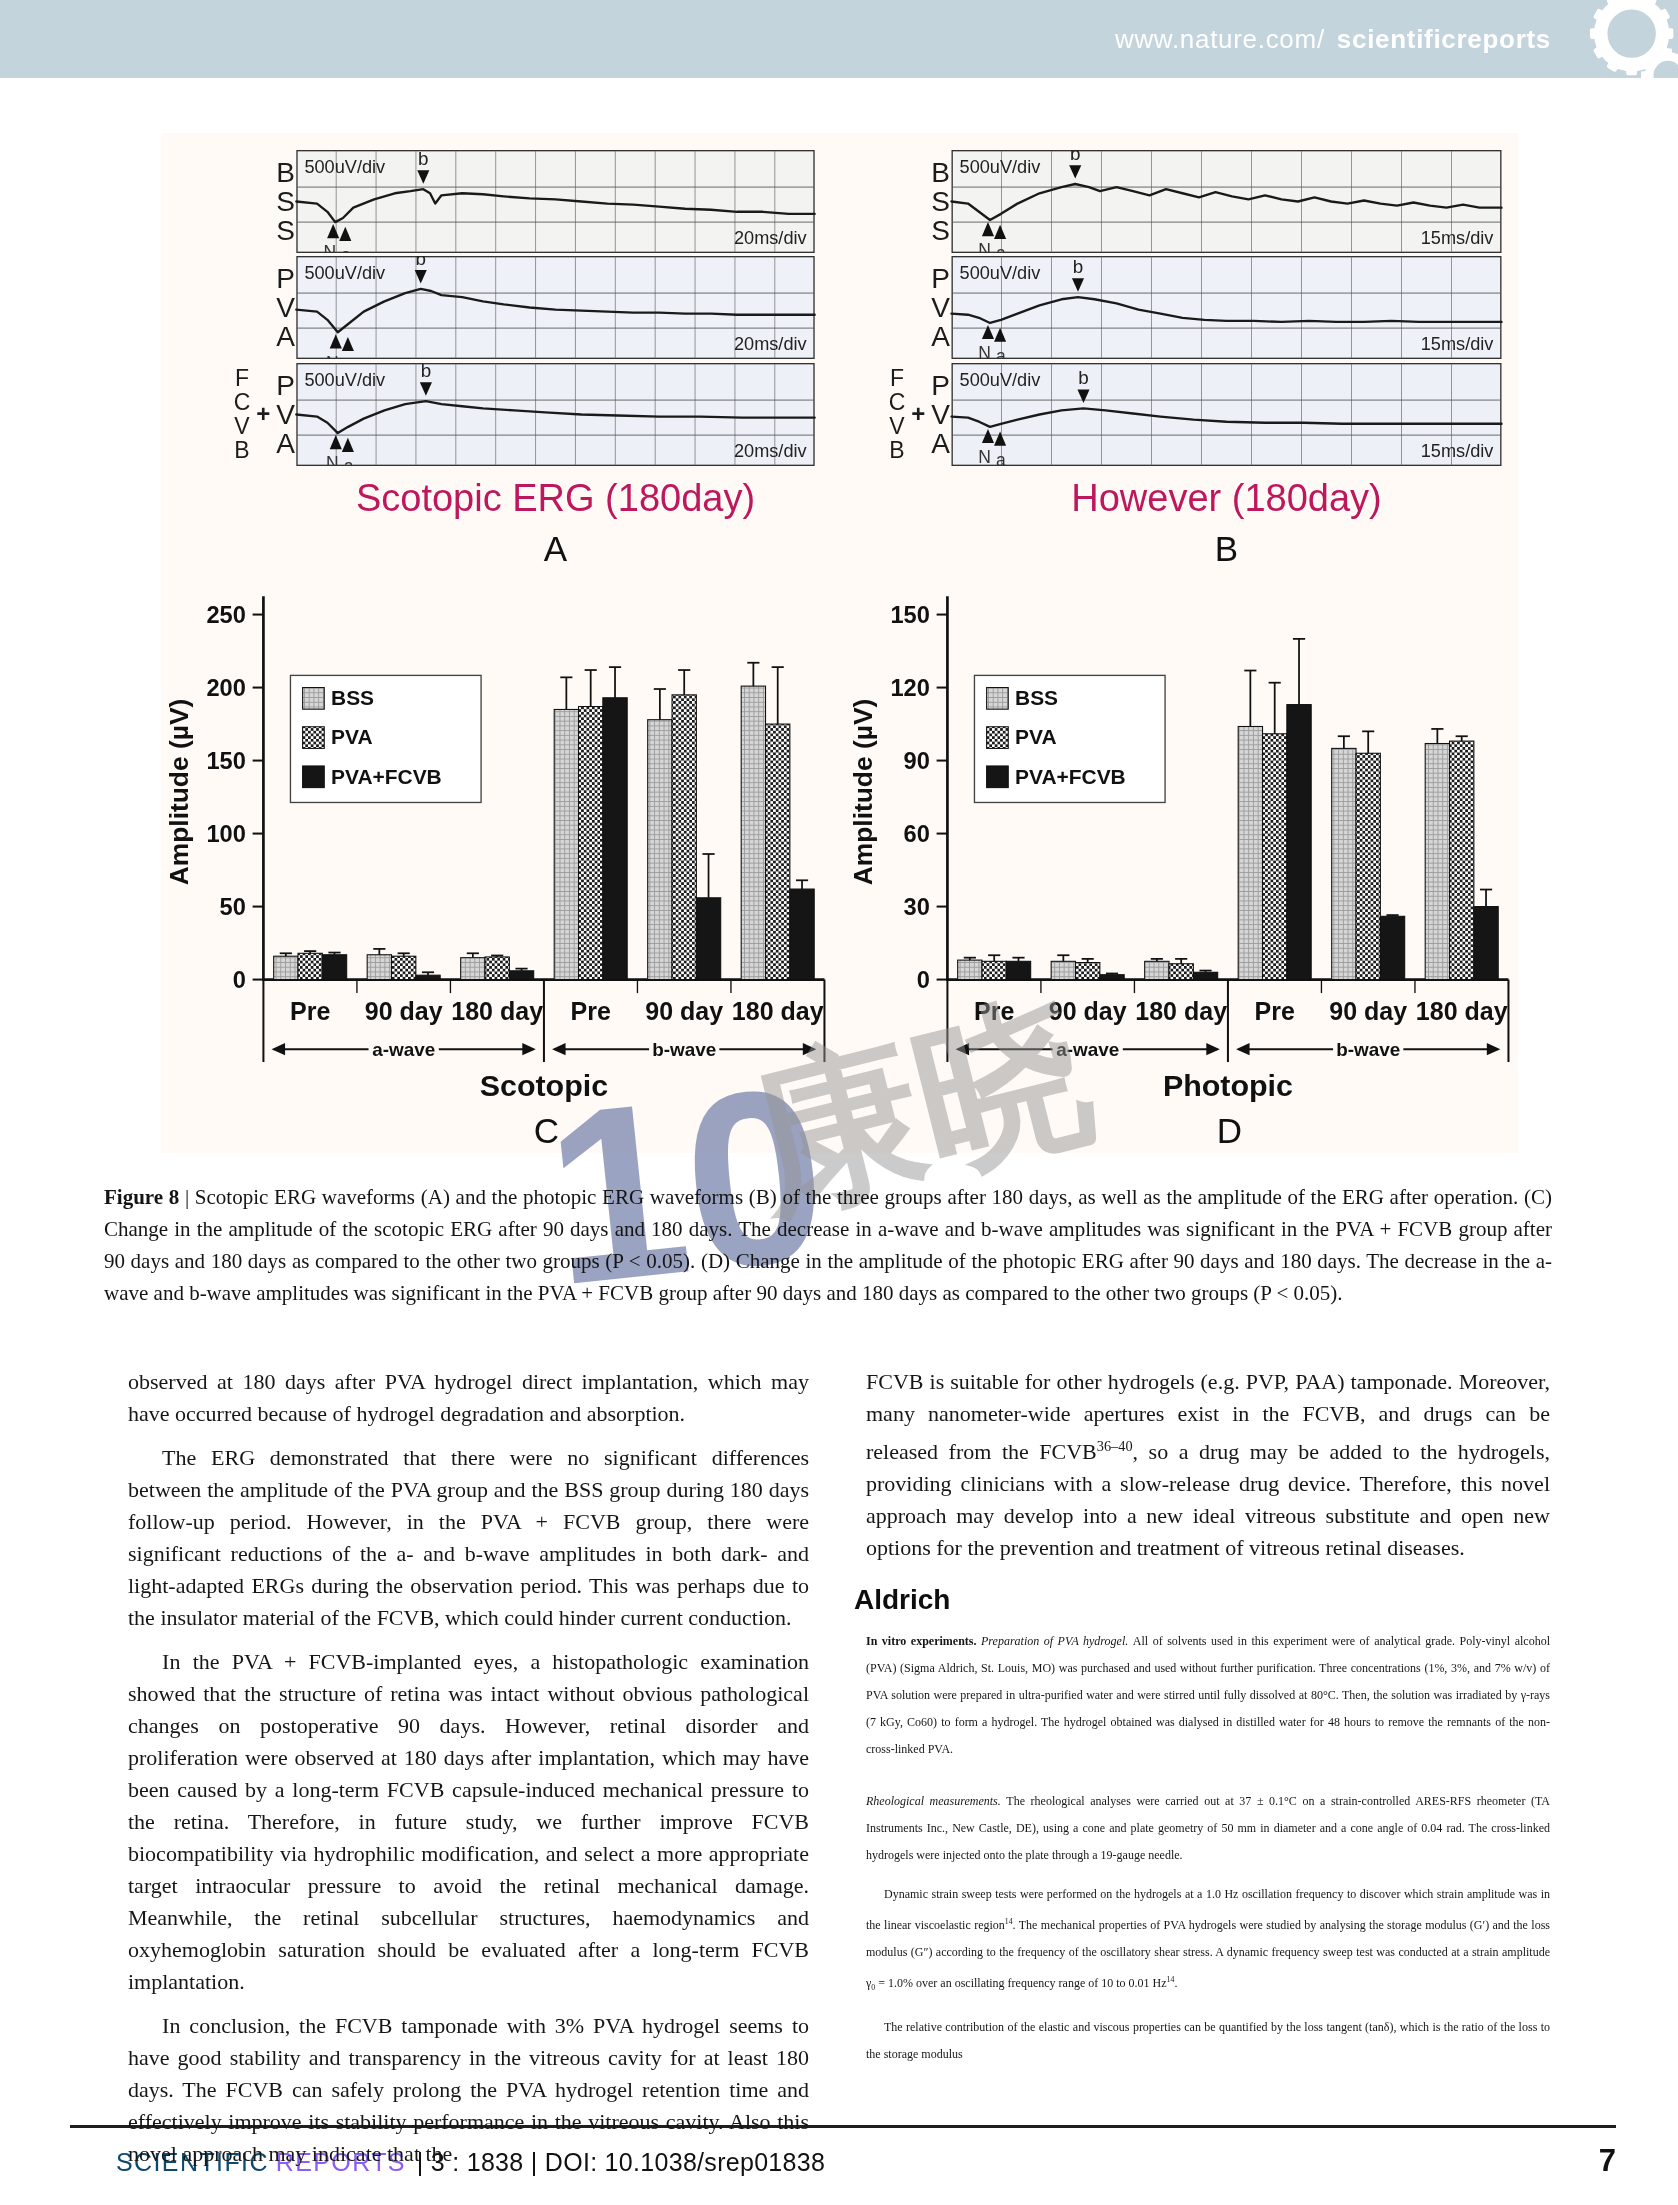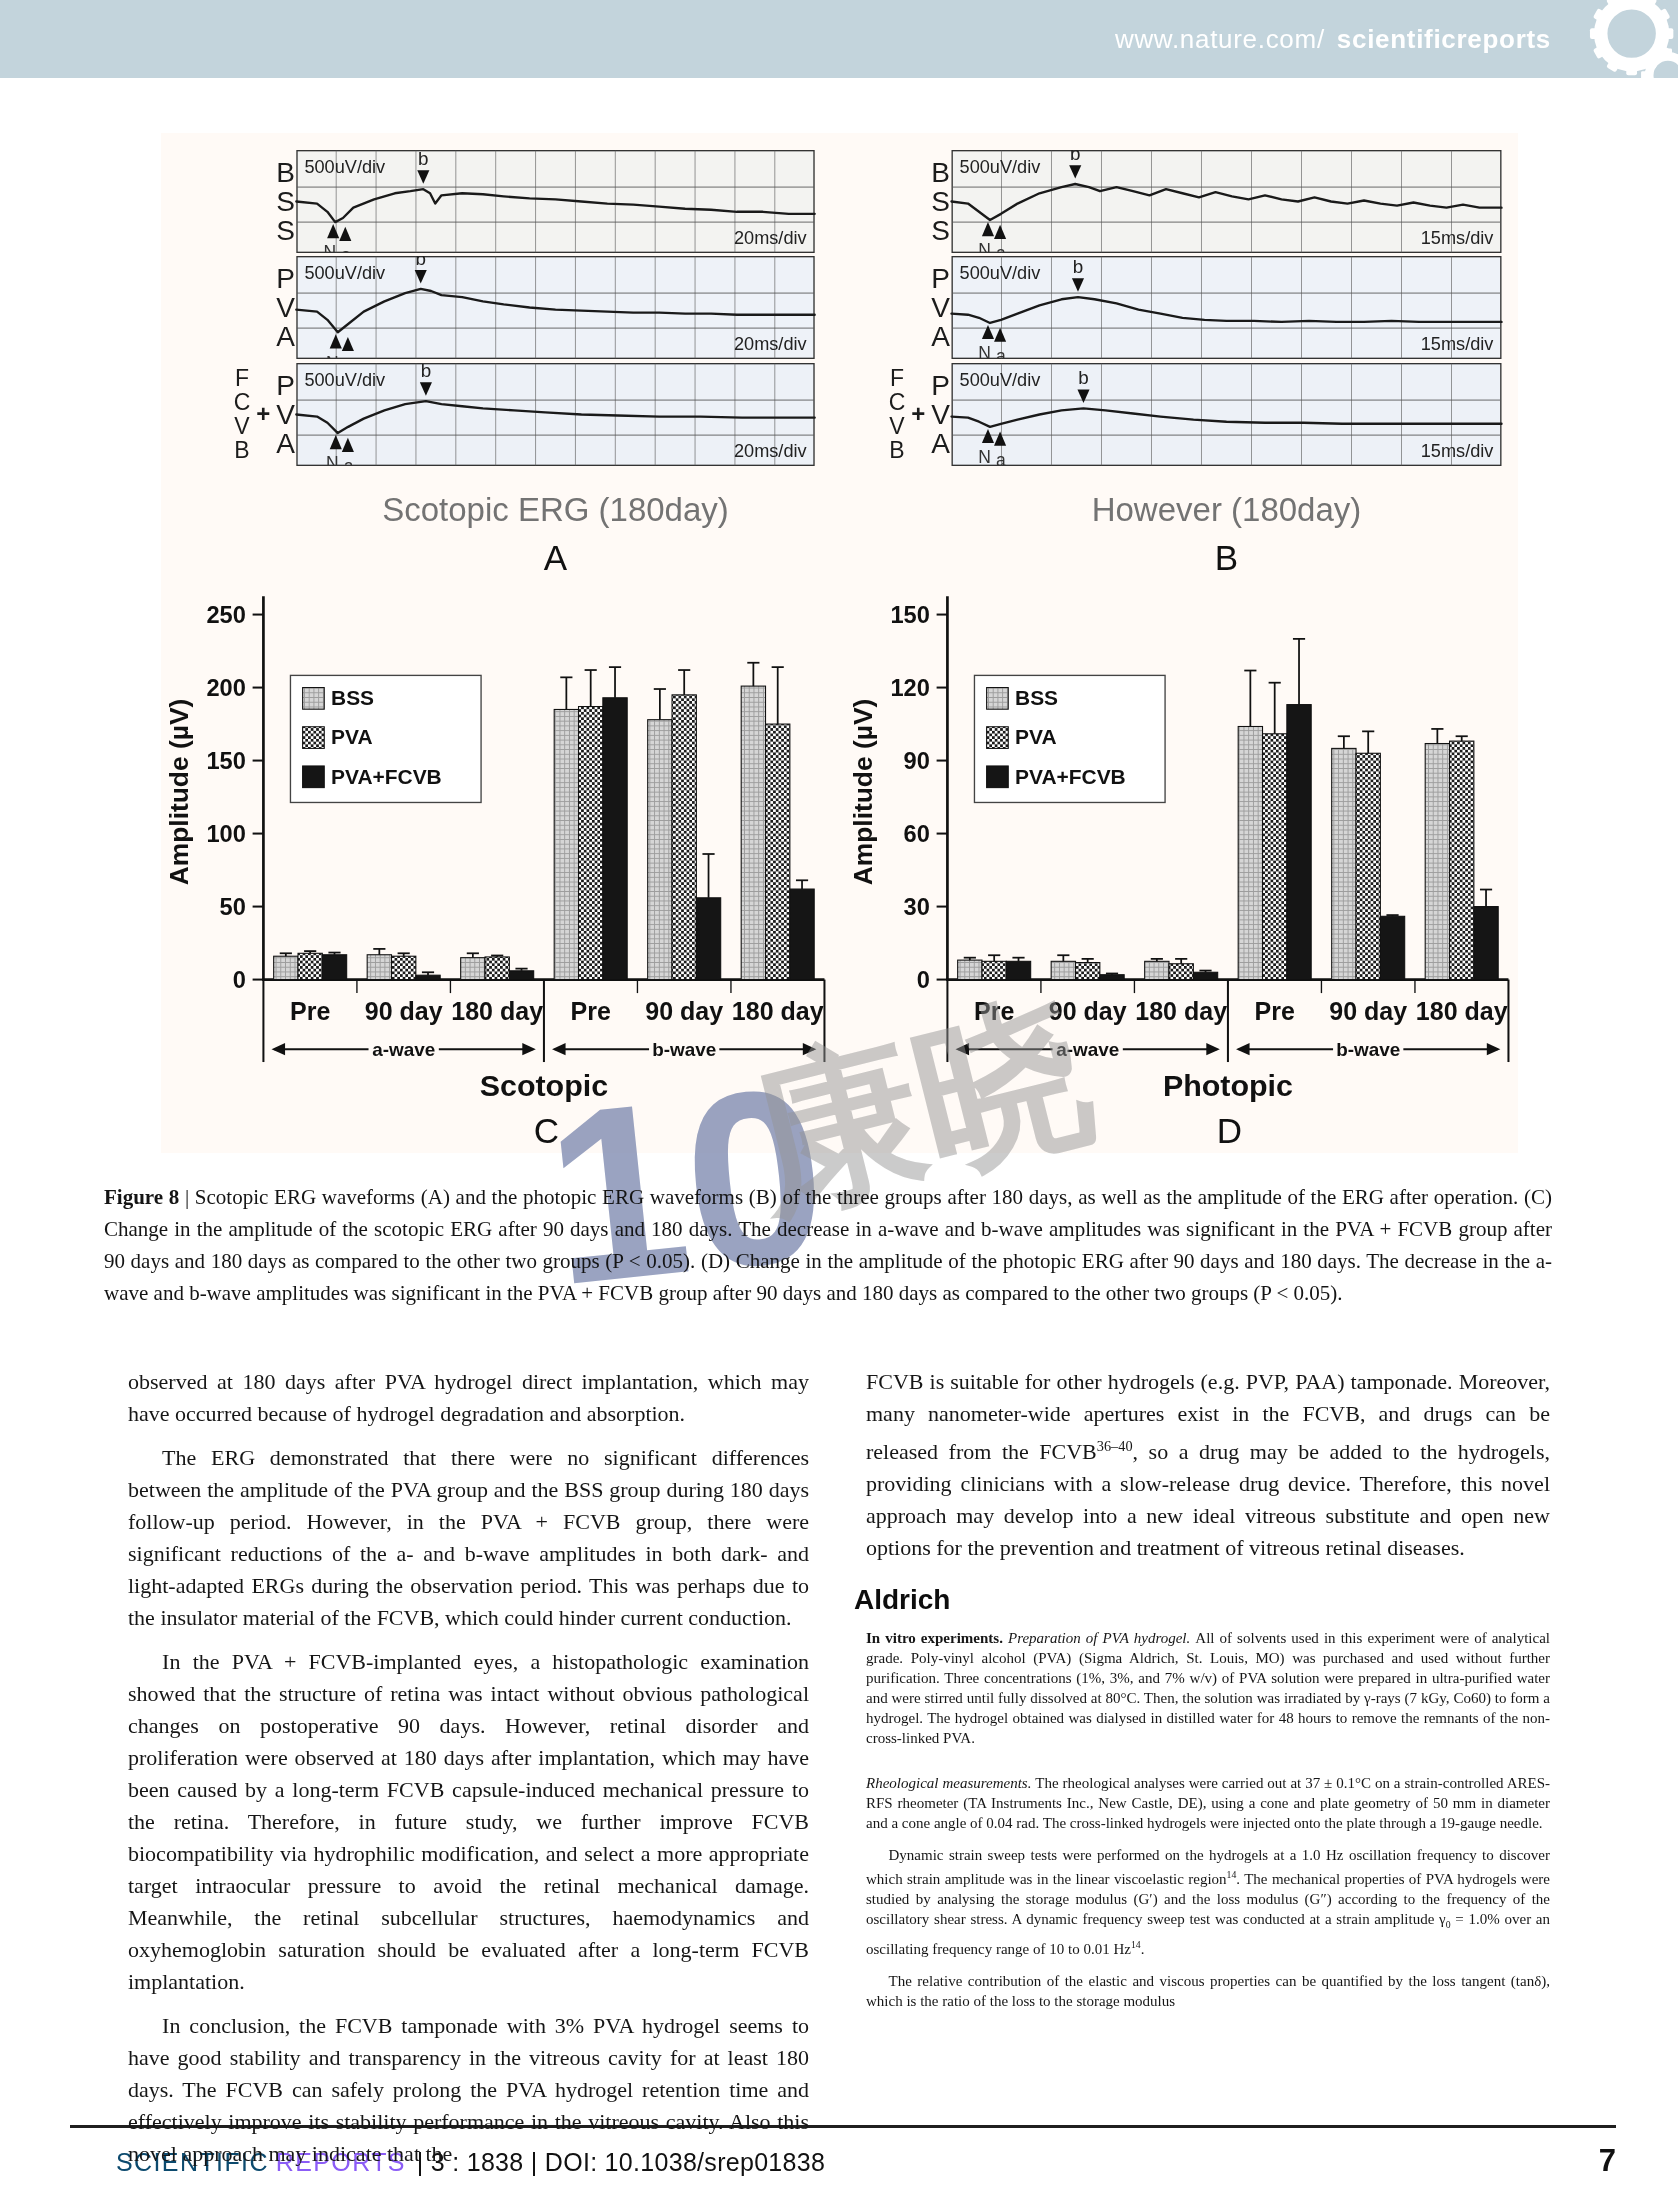--- a/index.html
+++ b/index.html
@@ -14,43 +14,43 @@
   
   .figure-bg{position:absolute;left:161px;top:133px;width:1357px;height:1020px;background:#fffaf6;}
   .waveblock{position:absolute;top:150px;}
   .waverow{display:flex;align-items:center;margin-bottom:3.4px;}
   .wavelabels{width:100px;display:flex;justify-content:flex-end;align-items:center;gap:6px;
         font-family:"Liberation Sans",sans-serif;color:#1c1c1c;}
   .stack{display:flex;flex-direction:column;align-items:center;}
   .stack.main div{font-size:28px;line-height:29px;}
   .stack.pre div{font-size:23px;line-height:24px;}
   .plus{font-size:24px;font-weight:bold;}
-  .wavetitle{font-family:"Liberation Sans",sans-serif;font-size:33px;color:#737373;
-        text-align:center;margin-top:25px;}
+  .wavetitle{font-family:"Liberation Sans",sans-serif;font-size:38px;color:#be185d;
+        text-align:center;margin-top:11px;}
   .waveletter{font-family:"Liberation Sans",sans-serif;font-size:35px;color:#111;
         text-align:center;margin-top:9.5px;}
   .chart-letter{position:absolute;font-family:"Liberation Sans",sans-serif;font-size:35px;color:#111;text-align:center;}
   
   .wm-num{position:absolute;left:549px;top:1062px;font-family:"Liberation Sans",sans-serif;
         font-size:247px;font-weight:800;color:#7e8ab0;opacity:.78;transform:rotate(-6deg);z-index:3;line-height:1;}
   .wm-cn{position:absolute;left:750px;top:1023px;font-size:170px;color:#949494;opacity:.48;
         transform:rotate(-14deg);z-index:3;line-height:1;font-weight:bold;}
   
   .caption{position:absolute;left:104px;top:1181px;width:1448px;z-index:4;
         font-size:21px;line-height:32px;text-align:justify;color:#141414;}
   .caption p{margin:0;}
   
   .col{position:absolute;top:1354px;z-index:4;}
   .col-left{left:116px;width:705px;}
   .col-right{left:854px;width:708px;}
   .col p{margin:12px;font-size:22px;line-height:32px;text-align:justify;}
   .col p.ind{text-indent:1.55em;}
   .methods-head{font-family:"Liberation Sans",sans-serif;font-weight:bold;font-size:28px;
         margin:20px 0 6.8px 0;color:#0d0d0d;}
-  .methods p{font-size:15px;line-height:20px;font-family:Liberation Serif, serif;}
+  .methods p{font-size:12px;line-height:27px;font-family:Liberation Serif, serif;}
   .methods p.gap{margin-top:25px;}
   .methods p.ind{text-indent:1.5em;}
   b,.b{font-weight:bold;} .i{font-style:italic;}
   sup{font-size:65%;} sub{font-size:65%;}
   
   .footrule{position:absolute;left:70px;top:2125px;width:1546px;height:3.4px;background:#1f1f1f;}
   .footer{position:absolute;left:116px;top:2143px;width:1500px;display:flex;align-items:baseline;
         font-family:"Liberation Sans",sans-serif;font-size:25px;color:#111;}
   .j-light{color:#0c4a6e;letter-spacing:1.4px;}
   .j-bold{color:#8b5cf6;font-weight:normal;letter-spacing:1.4px;margin-left:6.8px;}

